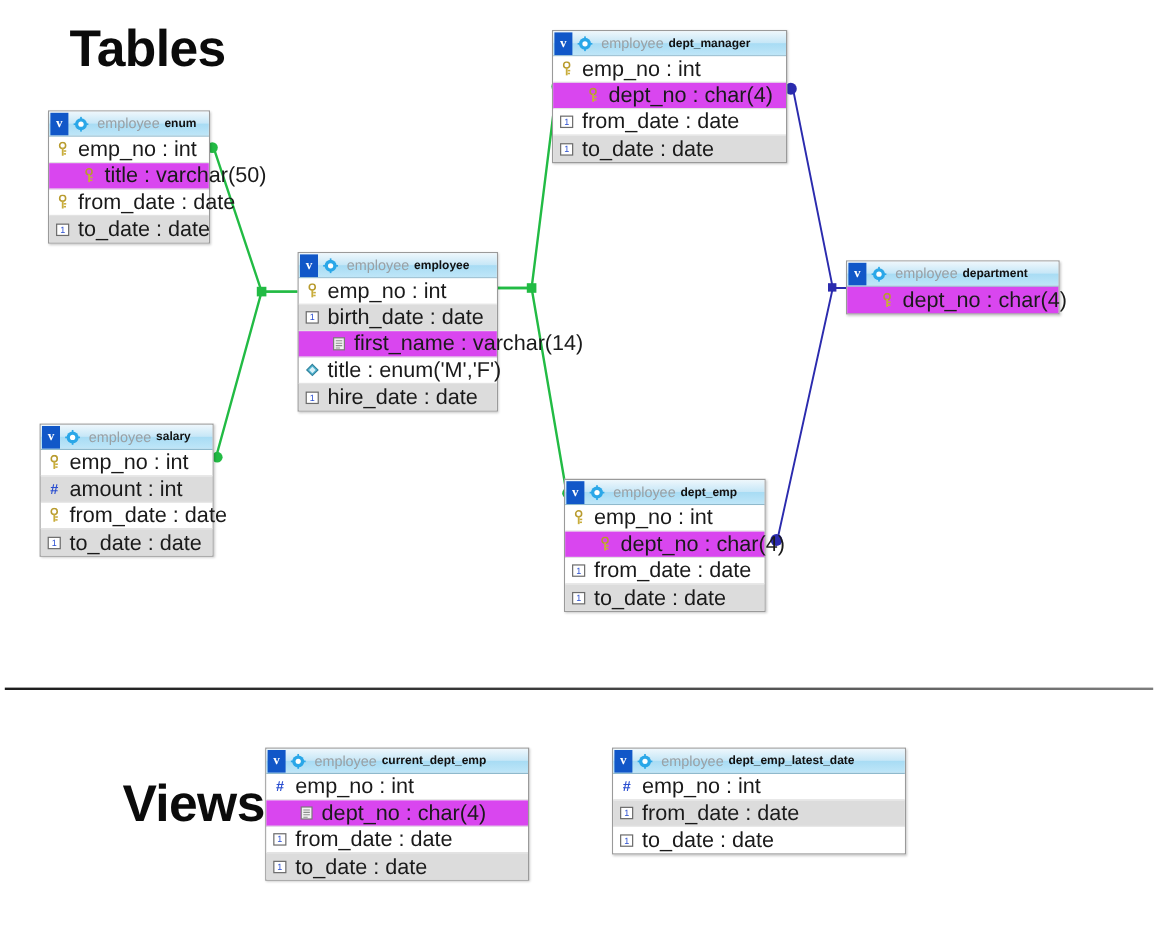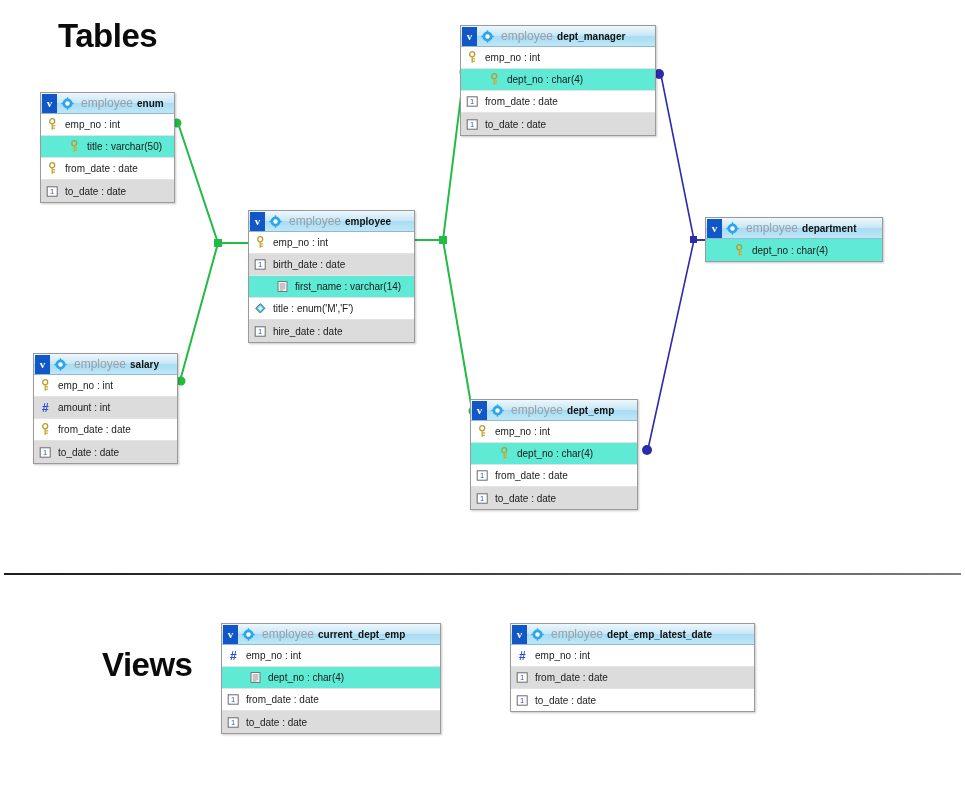--- a/index.html
+++ b/index.html
@@ -11,21 +11,21 @@
     width: 965px;
     height: 791px;
     position: relative;
     font-family: "Liberation Sans", sans-serif;
     overflow: hidden;
   }
 
   
   .section-heading {
     position: absolute;
-    font-size: 33px;
+    font-size: 43px;
     font-weight: bold;
     color: #0b0b0b;
     letter-spacing: -0.5px;
     font-family: "Liberation Sans", sans-serif;
   }
   #heading-tables { left: 58px; top: 17px; }
   #heading-views  { left: 62px; top: 646px; margin-left: 40px; }
 
   
   #section-divider {
@@ -102,30 +102,30 @@
     display: flex;
     align-items: center;
     padding-left: 5px;
     box-sizing: border-box;
     border-bottom: 1px solid #e3e3e3;
     white-space: nowrap;
   }
   .field-row:last-child { border-bottom: none; }
   .row-white { background: #ffffff; }
   .row-gray  { background: #dcdcdc; }
-  .row-pink  { background: #5eead4; padding-left: 27px; }
+  .row-pink  { background: #d946ef; padding-left: 27px; }
   .field-icon {
     flex: 0 0 13px;
     width: 13px;
     height: 13px;
     margin-right: 6px;
     display: block;
   }
   .field-label {
-    font-size: 10px;
+    font-size: 18px;
     color: #1a1a1a;
     font-family: "Liberation Sans", sans-serif;
   }
 </style>
 </head>
 <body>
 
 <svg id="connector-layer">
 
   <path d="M 248,243 L 218,243 L 178,123" fill="none" stroke="#22bb44" stroke-width="2"></path>

